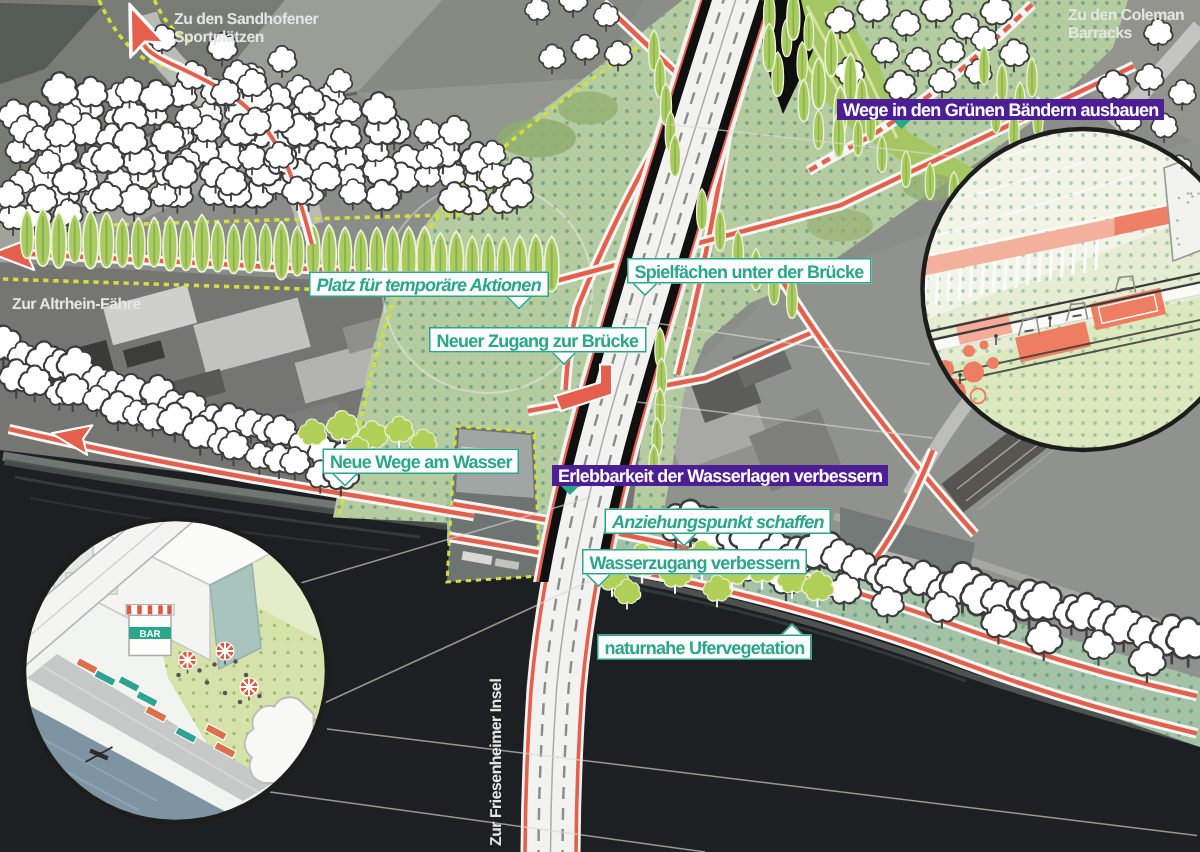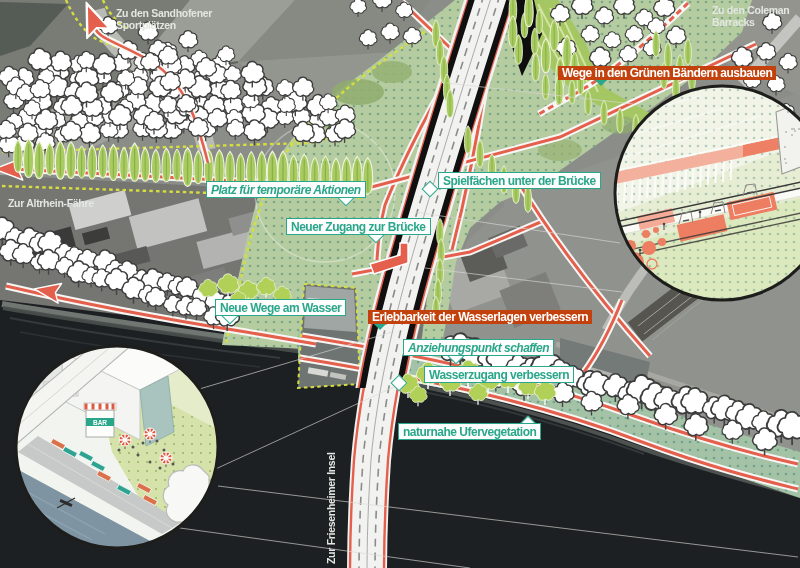--- a/index.html
+++ b/index.html
@@ -1,21 +1,21 @@
 <!DOCTYPE html>
 <html><head>
 <meta charset="utf-8">
 <style>
 html,body { margin:0; padding:0; }
 body { width:800px; height:568px; overflow:hidden; position:relative;
   font-family:"Liberation Sans",sans-serif; background:#8b8d89; }
 svg { position:absolute; left:0; top:0; }
 .tl, .wl { position:absolute; font-weight:bold; font-size:12px; line-height:14px;
   white-space:nowrap; letter-spacing:-0.5px; }
-.tl { background:#c2410c; color:#fff; padding:0 4px; }
+.tl { background:#4c1d95; color:#fff; padding:0 4px; }
 .wl { background:#fcfdfc; color:#2aa78b; border:1.5px solid #2aa78b; padding:0.5px 4px; }
 .tail { position:absolute; width:10px; height:10px; transform:rotate(45deg); }
 .tl-t { background:#2aa78b; }
 .wl-t { background:#fcfdfc; border:1.5px solid #2aa78b; }
 .ft { position:absolute; font-weight:bold; font-size:10.5px; line-height:12px;
   color:#e3e7e1; letter-spacing:-0.3px; white-space:nowrap; }
 .vt { transform:rotate(-90deg); transform-origin:0 0; }
 </style>
 </head>
 <body>
@@ -751,33 +751,33 @@
 
 <div class="tl" style="left:558px;top:66px;">Wege in den Grünen Bändern ausbauen</div>
 <div class="tail wl-t" style="left:340px;top:192px;"></div>
 
 <div class="wl" style="left:206px;top:181px;font-style:italic;">Platz für temporäre Aktionen</div>
 <div class="tail wl-t" style="left:370px;top:229px;"></div>
 
 <div class="wl" style="left:250px;top:218px;margin-left:36px;">Neuer Zugang zur Brücke</div>
 <div class="tail wl-t" style="left:424px;top:183px;"></div>
 
-<div class="wl" style="left:438px;top:172px;">Spielfächen unter der Brücke</div>
+<div class="wl" style="left:418px;top:172px;">Spielfächen unter der Brücke</div>
 <div class="tail wl-t" style="left:224px;top:310px;"></div>
 
 <div class="wl" style="left:215px;top:299px;">Neue Wege am Wasser</div>
 <div class="tail tl-t" style="left:375px;top:318px;"></div>
 
 <div class="tl" style="left:368px;top:310px;">Erlebbarkeit der Wasserlagen verbessern</div>
 <div class="tail wl-t" style="left:450px;top:350px;"></div>
 
 <div class="wl" style="left:403px;top:339px;font-style:italic;">Anziehungspunkt schaffen</div>
 <div class="tail wl-t" style="left:393px;top:377px;"></div>
 
-<div class="wl" style="left:388px;top:366px;margin-left:36px;">Wasserzugang verbessern</div>
+<div class="wl" style="left:388px;top:366px;">Wasserzugang verbessern</div>
 <div class="tail wl-t" style="left:522px;top:418px;"></div>
 
 <div class="wl" style="left:398px;top:423px;">naturnahe Ufervegetation</div>
 
 <div class="ft" style="left:116px;top:7px">Zu den Sandhofener<br>Sportplätzen</div>
 
 <div class="ft" style="left:712px;top:4px">Zu den Coleman<br>Barracks</div>
 
 <div class="ft" style="left:8px;top:197px">Zur Altrhein-Fähre</div>
 

